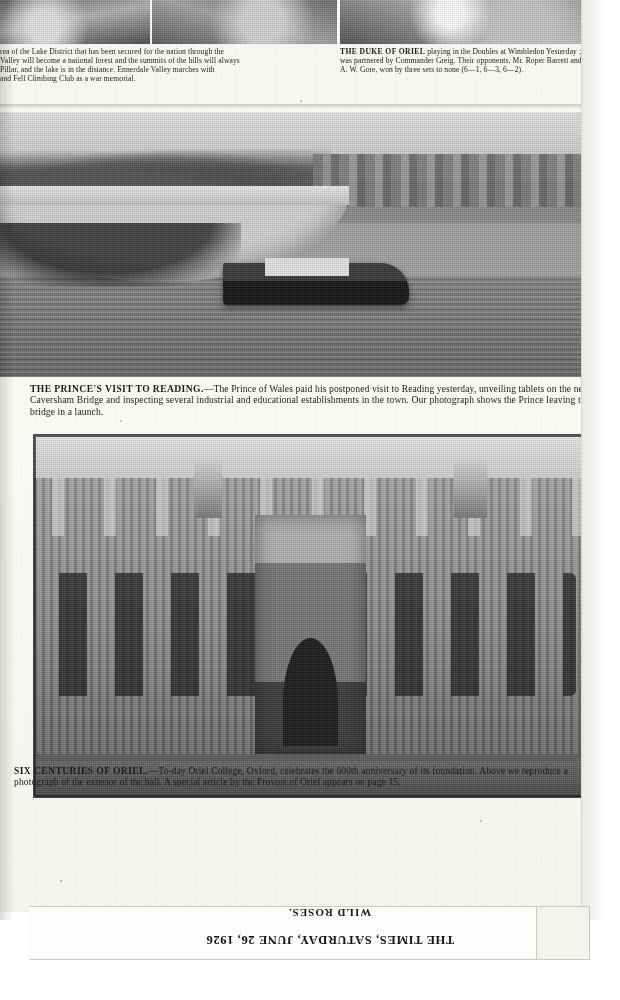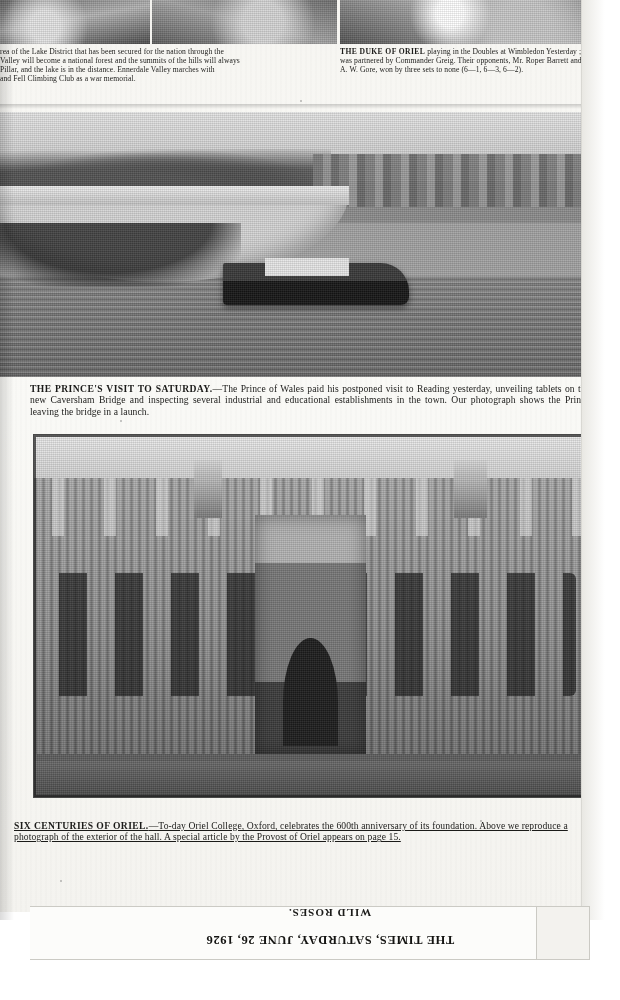--- a/index.html
+++ b/index.html
@@ -203,21 +203,21 @@
   }
   #cap-lake div { white-space: nowrap; }
   #cap-york {
     left: 340px; top: 48px; width: 262px; font-size: 7.6px;
   }
   #cap-reading {
     left: 30px; top: 383px; width: 560px; font-size: 9.6px;
     text-align: justify;
   }
   #cap-oriel {
-    left: 14px; top: 820px; width: 572px; font-size: 9.6px; text-decoration: underline;
+    left: 14px; top: 765px; width: 572px; font-size: 9.6px;
   }
   #adjacent-page {
     position: absolute;
     left: 586px; top: 18px; width: 34px; height: 780px;
     background: #fbfaf7;
     border-left: 1px solid #ccccc6;
   }
   #adjacent-rule-1 { position:absolute; left:592px; top:22px; width:28px; height:1px; background:#b9b8b2; }
   #adjacent-rule-2 { position:absolute; left:600px; top:128px; width:20px; height:1px; background:#b9b8b2; }
   #adjacent-rule-3 { position:absolute; left:596px; top:556px; width:24px; height:1px; background:#b9b8b2; }
@@ -321,21 +321,21 @@
     <div class="water"></div>
     <div class="bridge-arch"></div>
     <div class="bridge-deck"></div>
     <div class="bridge-shadow"></div>
     <div class="launch"></div>
     <div class="launch-cabin"></div>
     <div class="grain"></div>
   </div>
 
   <div class="caption" id="cap-reading">
-    <span class="lead">THE PRINCE'S VISIT TO SATURDAY.</span><span>—The Prince of Wales paid his postponed visit to Reading yesterday, unveiling tablets on the new Caversham Bridge and inspecting several industrial and educational establishments in the town.  Our photograph shows the Prince leaving the bridge in a launch.</span>
+    <span class="lead">THE PRINCE'S VISIT TO READING.</span><span>—The Prince of Wales paid his postponed visit to Reading yesterday, unveiling tablets on the new Caversham Bridge and inspecting several industrial and educational establishments in the town.  Our photograph shows the Prince leaving the bridge in a launch.</span>
   </div>
 
   <div class="photo" id="photo-oriel">
     <div class="oriel-sky"></div>
     <div class="facade"></div>
     <div class="gables"></div>
     <div class="tower-l"></div>
     <div class="tower-r"></div>
     <div class="windows"></div>
     <div class="porch"></div>

